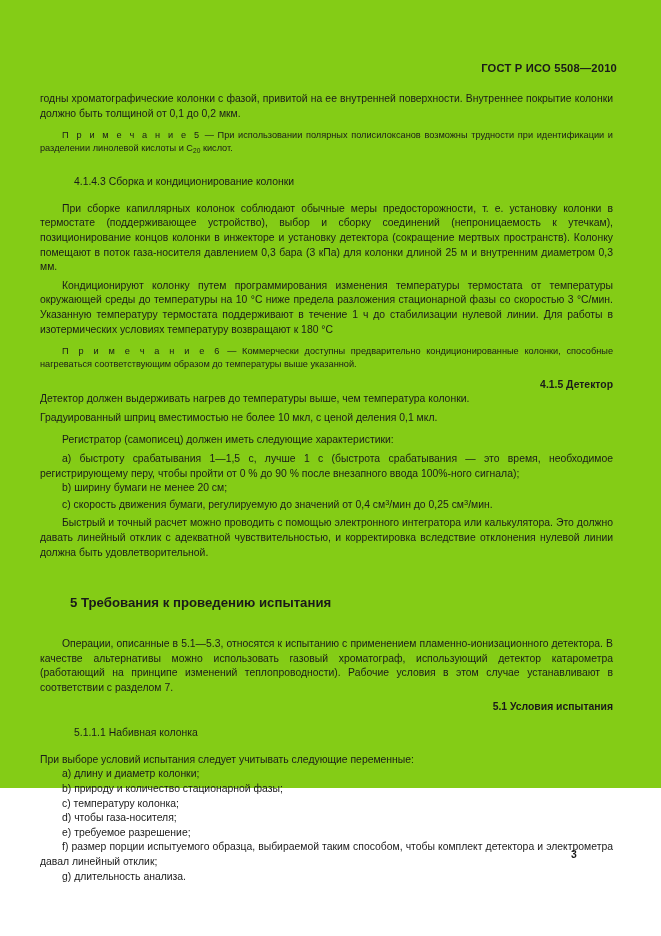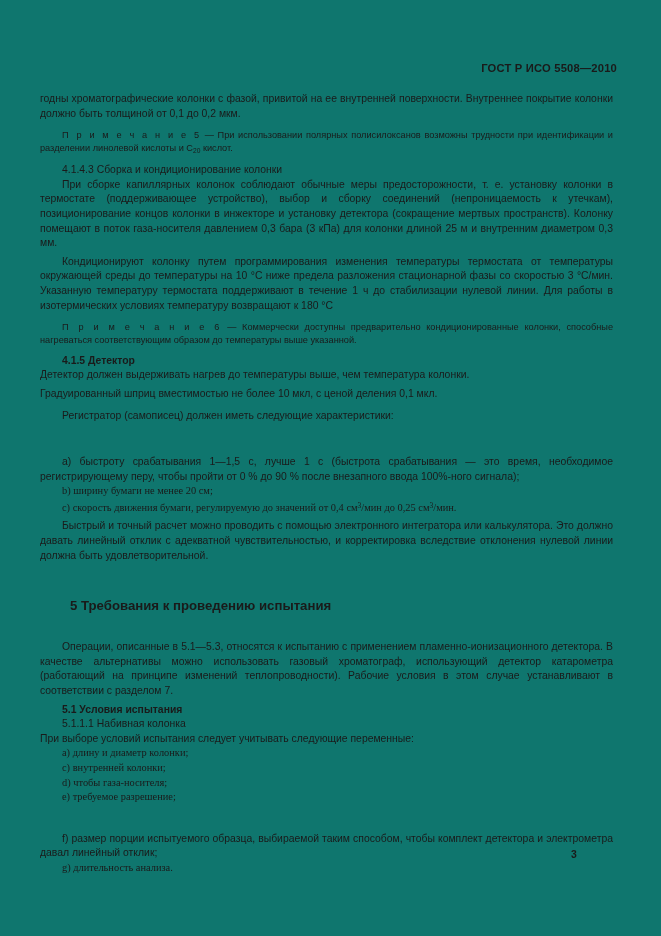--- a/index.html
+++ b/index.html
@@ -12,22 +12,22 @@
     height: 936px;
     position: relative;
     font-family: "Liberation Sans", sans-serif;
     color: #1a1a1a;
     overflow: hidden;
   }
   .page {
     position: absolute;
     left: 0; top: 0;
     width: 661px;
-    height: 936px;
-    background: #0f766e;
+    height: 788px;
+    background: #84cc16;
   }
   .header {
     position: absolute;
     right: 44px;
     top: 62px;
     font-size: 11.2px;
     font-weight: bold;
     letter-spacing: 0.2px;
     white-space: nowrap;
   }
@@ -57,37 +57,35 @@
     line-height: 13.2px;
     text-indent: 22px;
     text-align: justify;
   }
   .note-label {
     letter-spacing: 2.1px;
   }
   p.list {
     text-indent: 22px;
     text-align: left;
-    font-family: Liberation Serif, serif;
   }
   p.list-just {
     text-indent: 22px;
     text-align: justify;
-    margin-top: 27px;
   }
   h3.num-head {
     margin: 0;
     font-size: 10.4px;
     line-height: 14.6px;
     font-weight: bold;
     text-indent: 22px;
-    text-align: left;
+    text-align: right;
   }
   h3.num-head-plain {
-    margin: 0;
+    margin: 12px;
     font-size: 10.4px;
     line-height: 14.6px;
     font-weight: normal;
     text-indent: 22px;
     text-align: left;
   }
   h2.sec-head {
     margin: 12px;
     font-size: 13.2px;
     line-height: 17px;
@@ -172,21 +170,22 @@
 
     <p class="body">Операции, описанные в 5.1—5.3, относятся к испытанию с применением пламенно-ионизационного детектора. В качестве альтернативы можно использовать газовый хроматограф, использующий детектор катарометра (работающий на принципе изменений теплопроводности). Рабочие условия в этом случае устанавливают в соответствии с разделом 7.</p>
 
     <div class="sp-4"></div>
 
     <h3 class="num-head">5.1  Условия испытания</h3>
     <h3 class="num-head-plain">5.1.1.1  Набивная колонка</h3>
     <p class="cont">При выборе условий испытания следует учитывать следующие переменные:</p>
 
     <p class="list">a)   длину и диаметр колонки;</p>
-    <p class="list">c)  внутренней колонки;</p>
+    <p class="list">b)  природу и количество стационарной фазы;</p>
+    <p class="list">c)  температуру колонка;</p>
     <p class="list">d)  чтобы газа-носителя;</p>
     <p class="list">e)  требуемое разрешение;</p>
     <p class="list-just">f)  размер порции испытуемого образца, выбираемой таким способом, чтобы комплект детектора и электрометра давал линейный отклик;</p>
     <p class="list">g)  длительность анализа.</p>
 
   </div>
 
   <div class="pagenum">3</div>
 
 </div>

